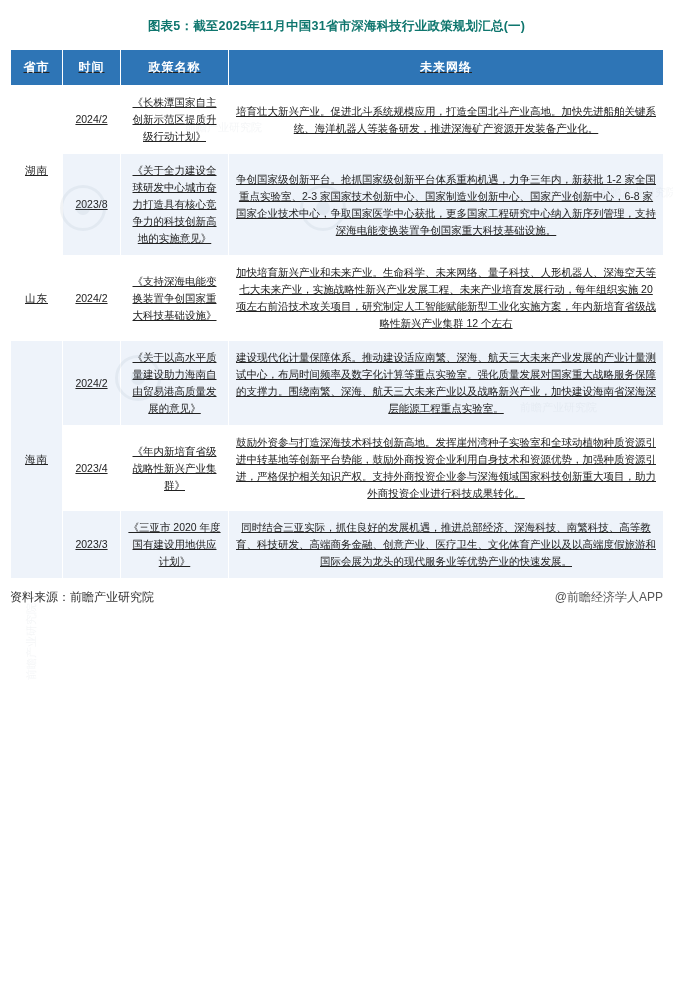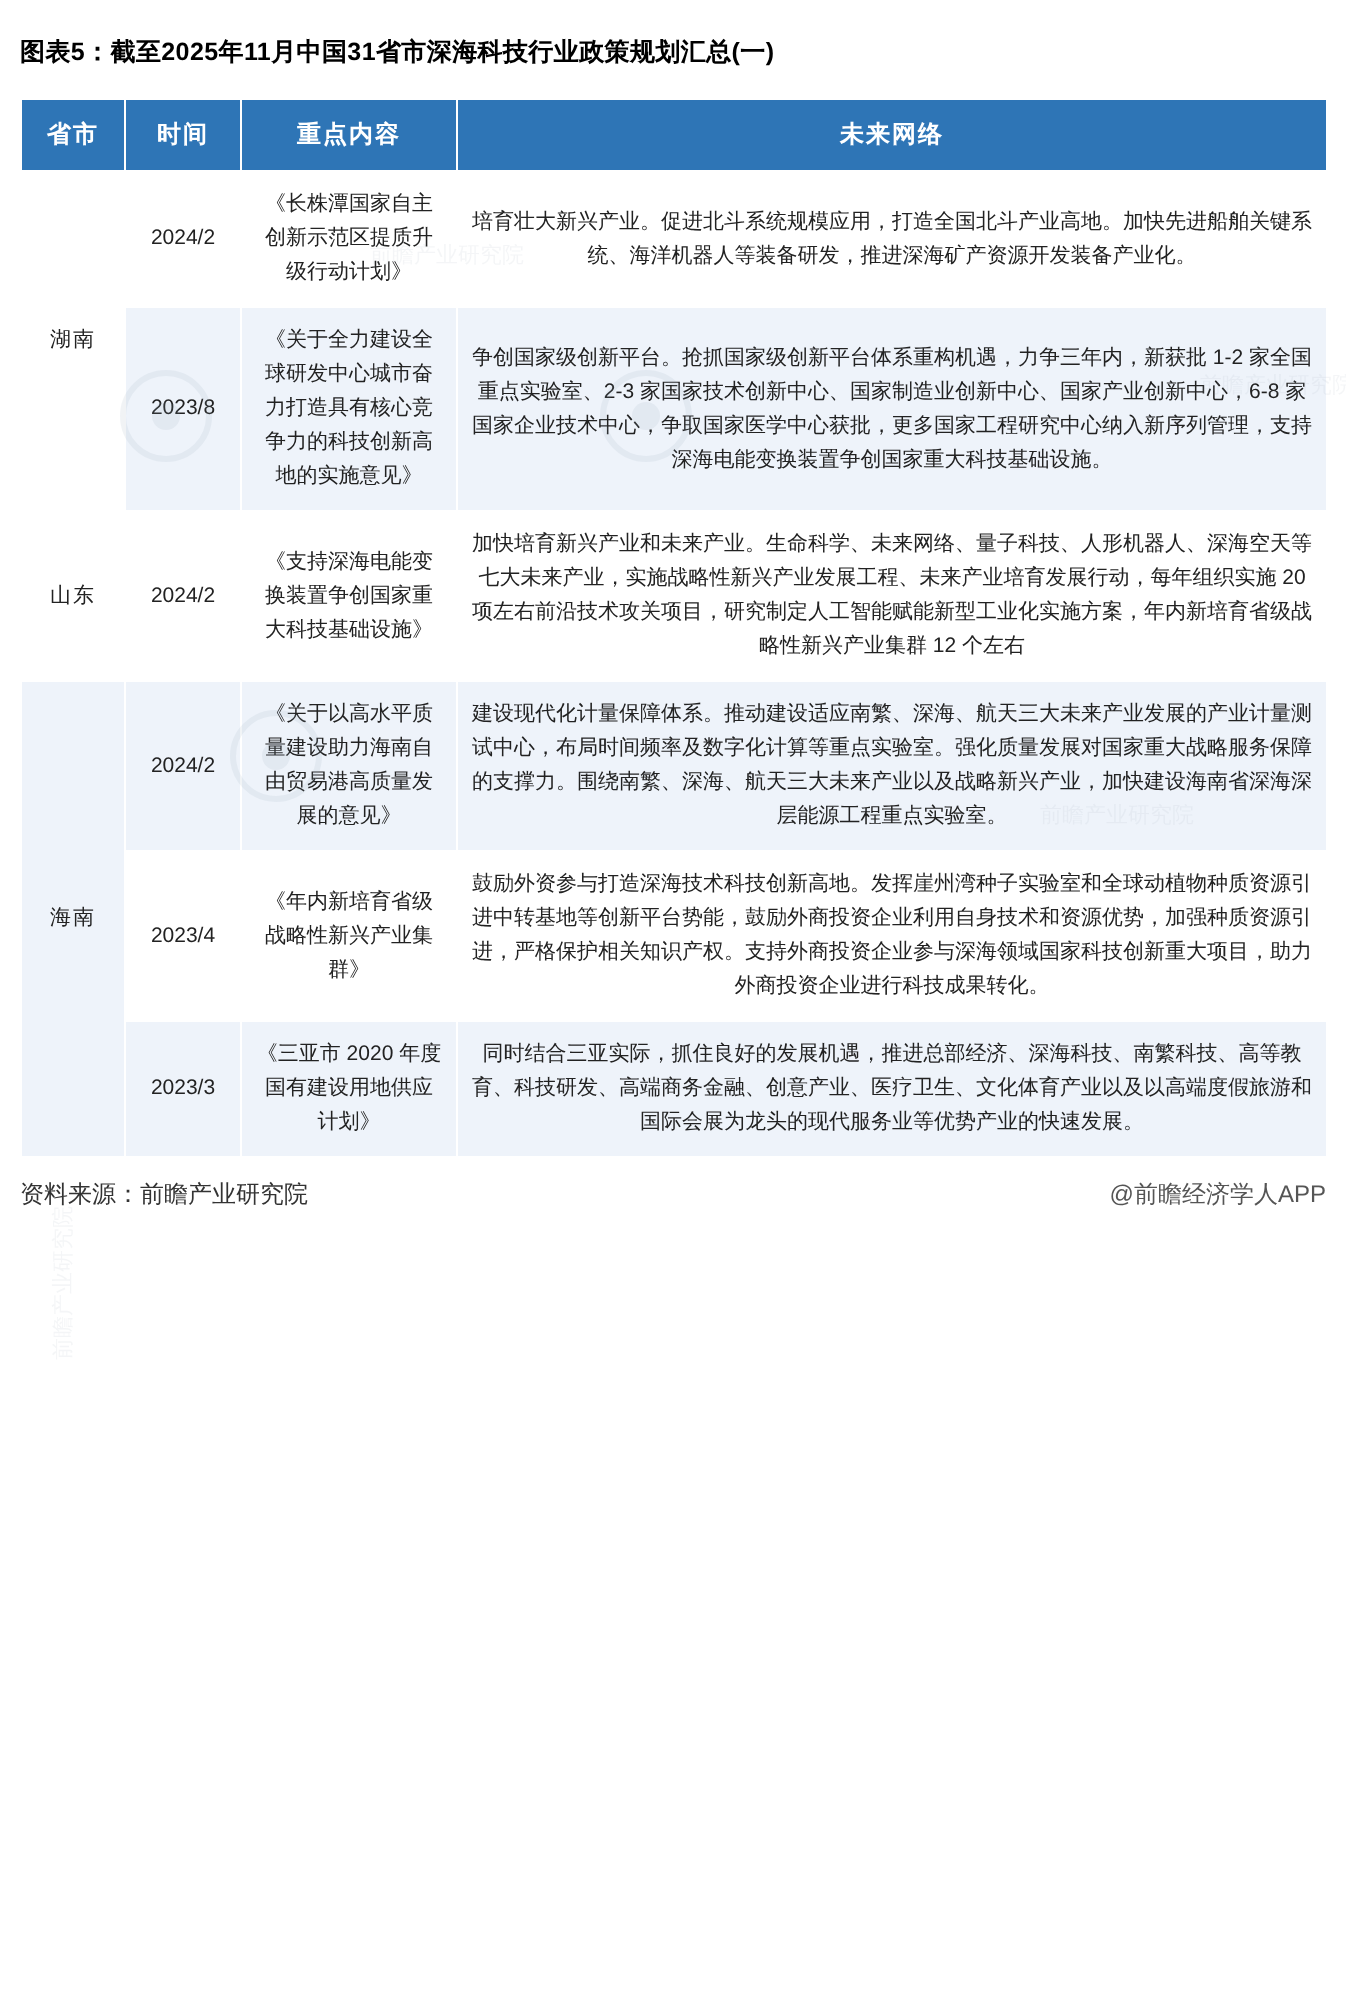--- a/index.html
+++ b/index.html
@@ -17,31 +17,32 @@
   .page {
     position: relative;
     width: 673px;
     min-height: 1003px;
     box-sizing: border-box;
     padding: 18px 10px 10px 10px;
   }
   .title {
     font-size: 12.5px;
     font-weight: bold;
-    color: #000000;
-    text-align: left;
+    color: #0f766e;
+    text-align: center;
     margin: 0 0 14px 0;
     letter-spacing: 0.2px;
   }
   table.policy {
     width: 653px;
     margin: 0 auto;
     border-collapse: collapse;
     table-layout: fixed;
     font-size: 11px;
+    text-decoration: underline;
   }
   table.policy th {
     background: #2e75b6;
     color: #ffffff;
     font-weight: bold;
     font-size: 12px;
     text-align: center;
     padding: 9px 4px;
     border: 1px solid #ffffff;
     letter-spacing: 1px;
@@ -149,21 +150,21 @@
     <colgroup>
       <col style="width:52px">
       <col style="width:58px">
       <col style="width:108px">
       <col style="width:435px">
     </colgroup>
     <thead>
       <tr>
         <th>省市</th>
         <th>时间</th>
-        <th>重点内容</th>
+        <th>政策名称</th>
         <th>未来网络</th>
       </tr>
     </thead>
     <tbody>
       <tr class="band-a">
         <td class="province prov-a" rowspan="2">湖南</td>
         <td class="time">2024/2</td>
         <td class="pname">《长株潭国家自主创新示范区提质升级行动计划》</td>
         <td class="content">培育壮大新兴产业。促进北斗系统规模应用，打造全国北斗产业高地。加快先进船舶关键系统、海洋机器人等装备研发，推进深海矿产资源开发装备产业化。</td>
       </tr>

